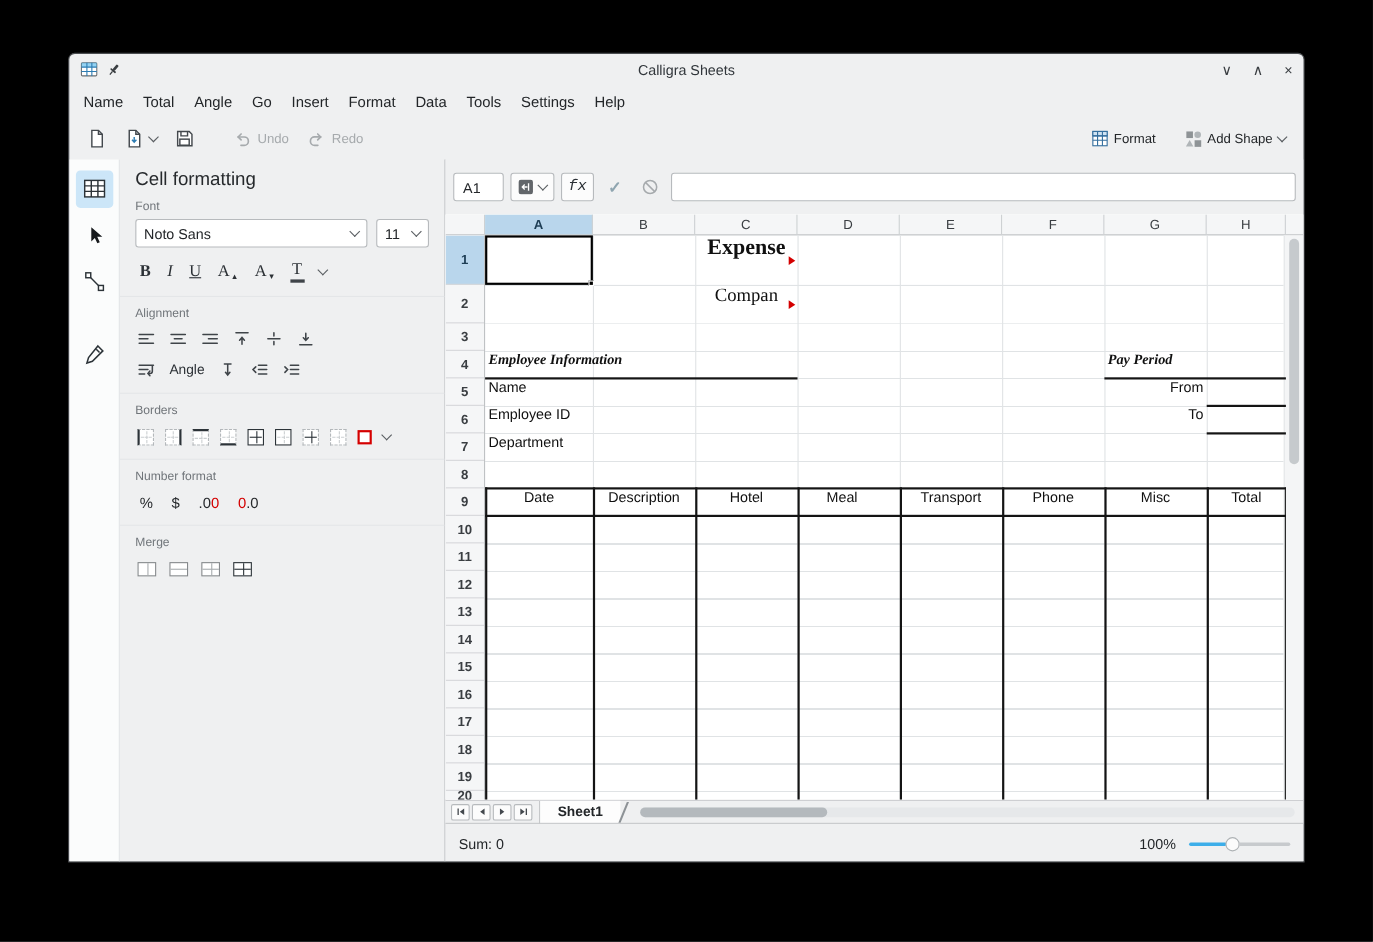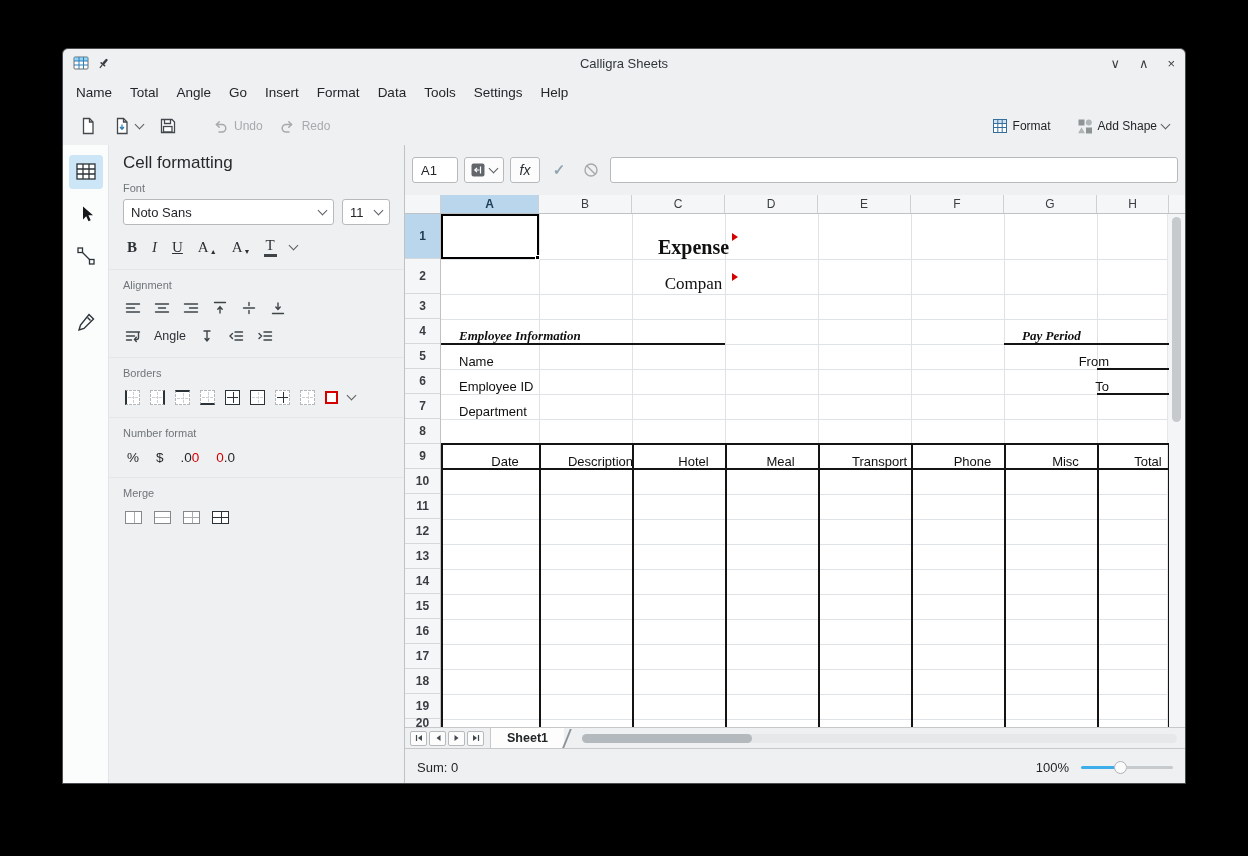--- a/index.html
+++ b/index.html
@@ -93,21 +93,21 @@
   
   .sheet-region { flex:1; display:flex; flex-direction:column; background:#eff0f1; min-width:0; }
 
   .formula-bar { height:50px; display:flex; align-items:center; padding:0 7px; gap:6px; }
   .cellref { width:46px; height:26px; background:#fff; border:1px solid #b7babd; border-radius:3px;
              display:flex; align-items:center; padding-left:8px; font-size:13px; }
   .selbtn { height:26px; padding:0 6px; display:flex; align-items:center; gap:5px;
             border:1px solid #b7babd; border-radius:3px; background:#fcfcfc; }
   .fxbtn { width:30px; height:26px; border:1px solid #b7babd; border-radius:3px; background:#fcfcfc;
            display:flex; align-items:center; justify-content:center;
-           font-family:Liberation Sans, sans-serif; font-style:italic; font-size:14px; color:#2c3136; }
+           font-family:Liberation Mono, monospace; font-style:italic; font-size:14px; color:#2c3136; }
   .okbtn, .nobtn { width:26px; height:26px; display:flex; align-items:center; justify-content:center; border-radius:3px; }
   .okbtn { color:#8fa5b0; font-size:15px; font-weight:700; }
   .finput { flex:1; height:26px; background:#fff; border:1px solid #b7babd; border-radius:3px;
             font-size:13px; padding:0 8px; color:#232629; outline:none; font-family:"Liberation Sans",sans-serif; }
 
   .grid-wrap { height:532px; position:relative; background:#fff; overflow:hidden; }
   .col-headers { display:flex; height:19px; background:#f5f6f7; border-bottom:1px solid #bfc2c4;
                  font-size:12px; color:#3a3e42; }
   .ch { border-right:1px solid #ced1d3; display:flex; align-items:center; justify-content:center; }
   .ch.corner { width:36px; }
@@ -124,21 +124,21 @@
   .rh.h45{height:45px;} .rh.h35{height:35px;} .rh.part{height:8px; border-bottom:none;}
   .rh.sel { background:#b9d6ec; color:#1d3d54; }
 
   .vg { position:absolute; top:0; bottom:0; width:1px; background:#e0e3e5; }
   .hl { position:absolute; left:36px; right:18px; height:1px; background:#e0e3e5; }
   .hgrad { position:absolute; left:36px; right:18px; top:80px; bottom:0;
            background:repeating-linear-gradient(to bottom,#e0e3e5 0 1px,transparent 1px 25px); }
 
   .blk { position:absolute; background:#141414; z-index:3; }
 
-  .cell { position:absolute; z-index:2; display:flex; align-items:flex-end; color:#101010;margin-left:15px; }
+  .cell { position:absolute; z-index:2; display:flex; align-items:flex-start; color:#101010; }
   .cell.center { justify-content:center; }
   .cell.right { justify-content:flex-end; padding-right:3px; }
   .cell.left { padding-left:3px; }
   .t-title { font:700 20px "Liberation Serif",serif; }
   .t-sub   { font:400 17px "Liberation Serif",serif; }
   .t-bi    { font:italic 700 13px "Liberation Serif",serif; }
   .t-n     { font:13px "Liberation Sans",sans-serif; }
   .ovf { position:absolute; right:2px; top:50%; transform:translateY(-50%); width:0; height:0; z-index:3;
          border-left:6px solid #d40000; border-top:4px solid transparent; border-bottom:4px solid transparent; }
 

